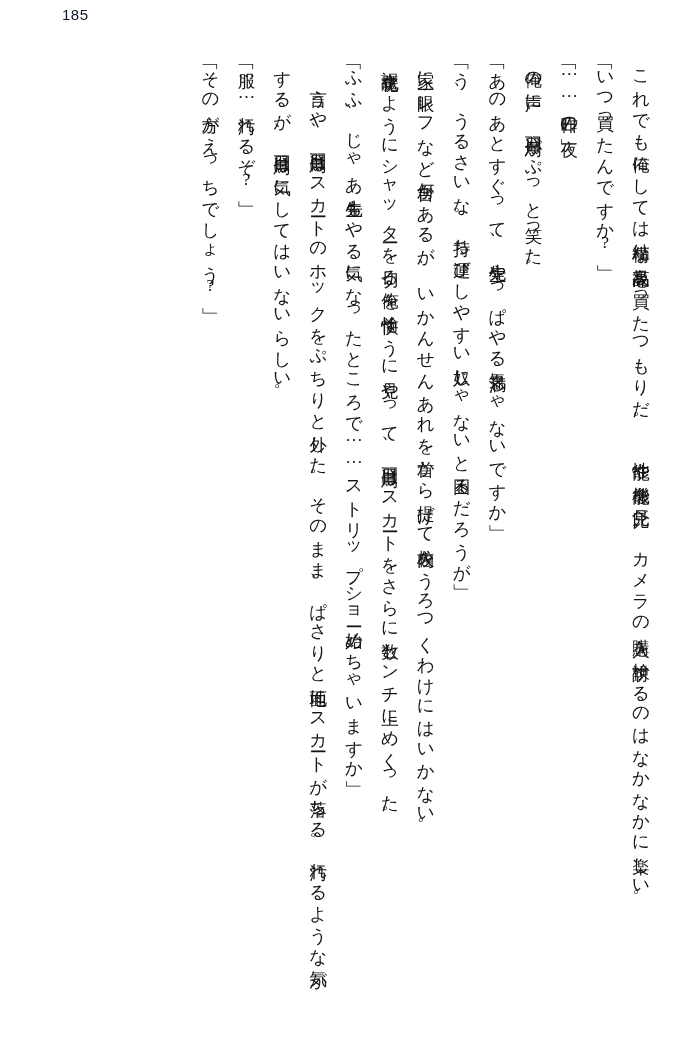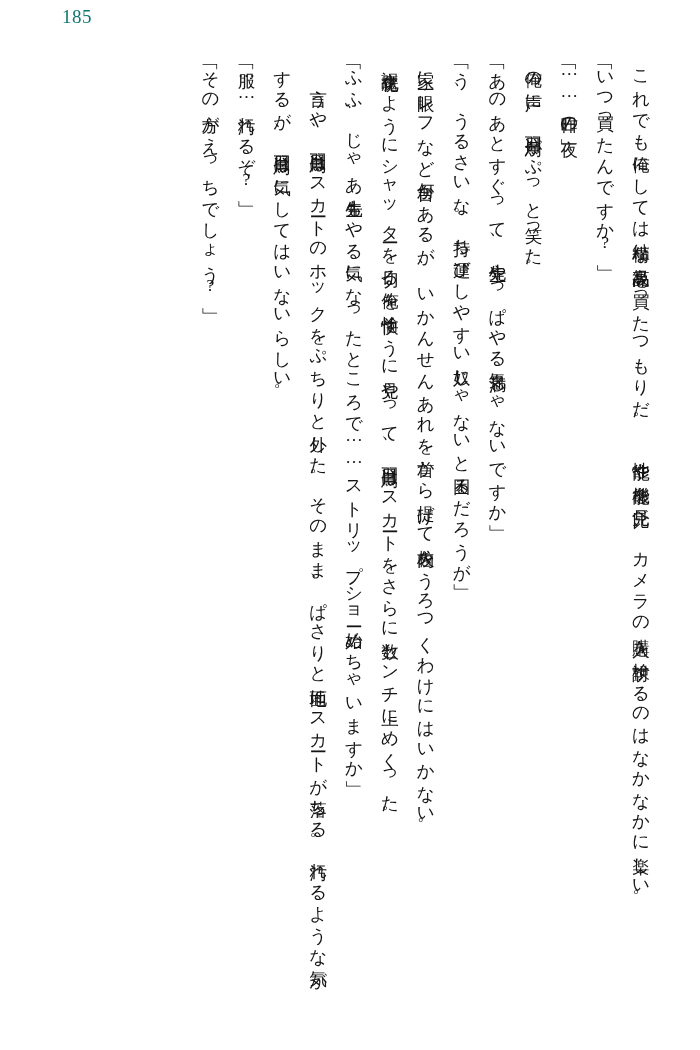--- a/index.html
+++ b/index.html
@@ -23,24 +23,24 @@
     width: 700px;
     height: 1050px;
     background: #ffffff;
   }
 
   
   #page-number {
     position: absolute;
     left: 62px;
     top: 6px;
-    font-size: 19px;
+    font-size: 15px;
     letter-spacing: 0.5px;
-    color: #0f766e;
-    font-family: Liberation Serif, serif;
+    color: #0f172a;
+    font-family: Liberation Sans, sans-serif;
   }
 
   
   #text-block {
     position: absolute;
     right: 42px;
     top: 58px;
     height: 940px;
     width: 600px;
     writing-mode: vertical-rl;

